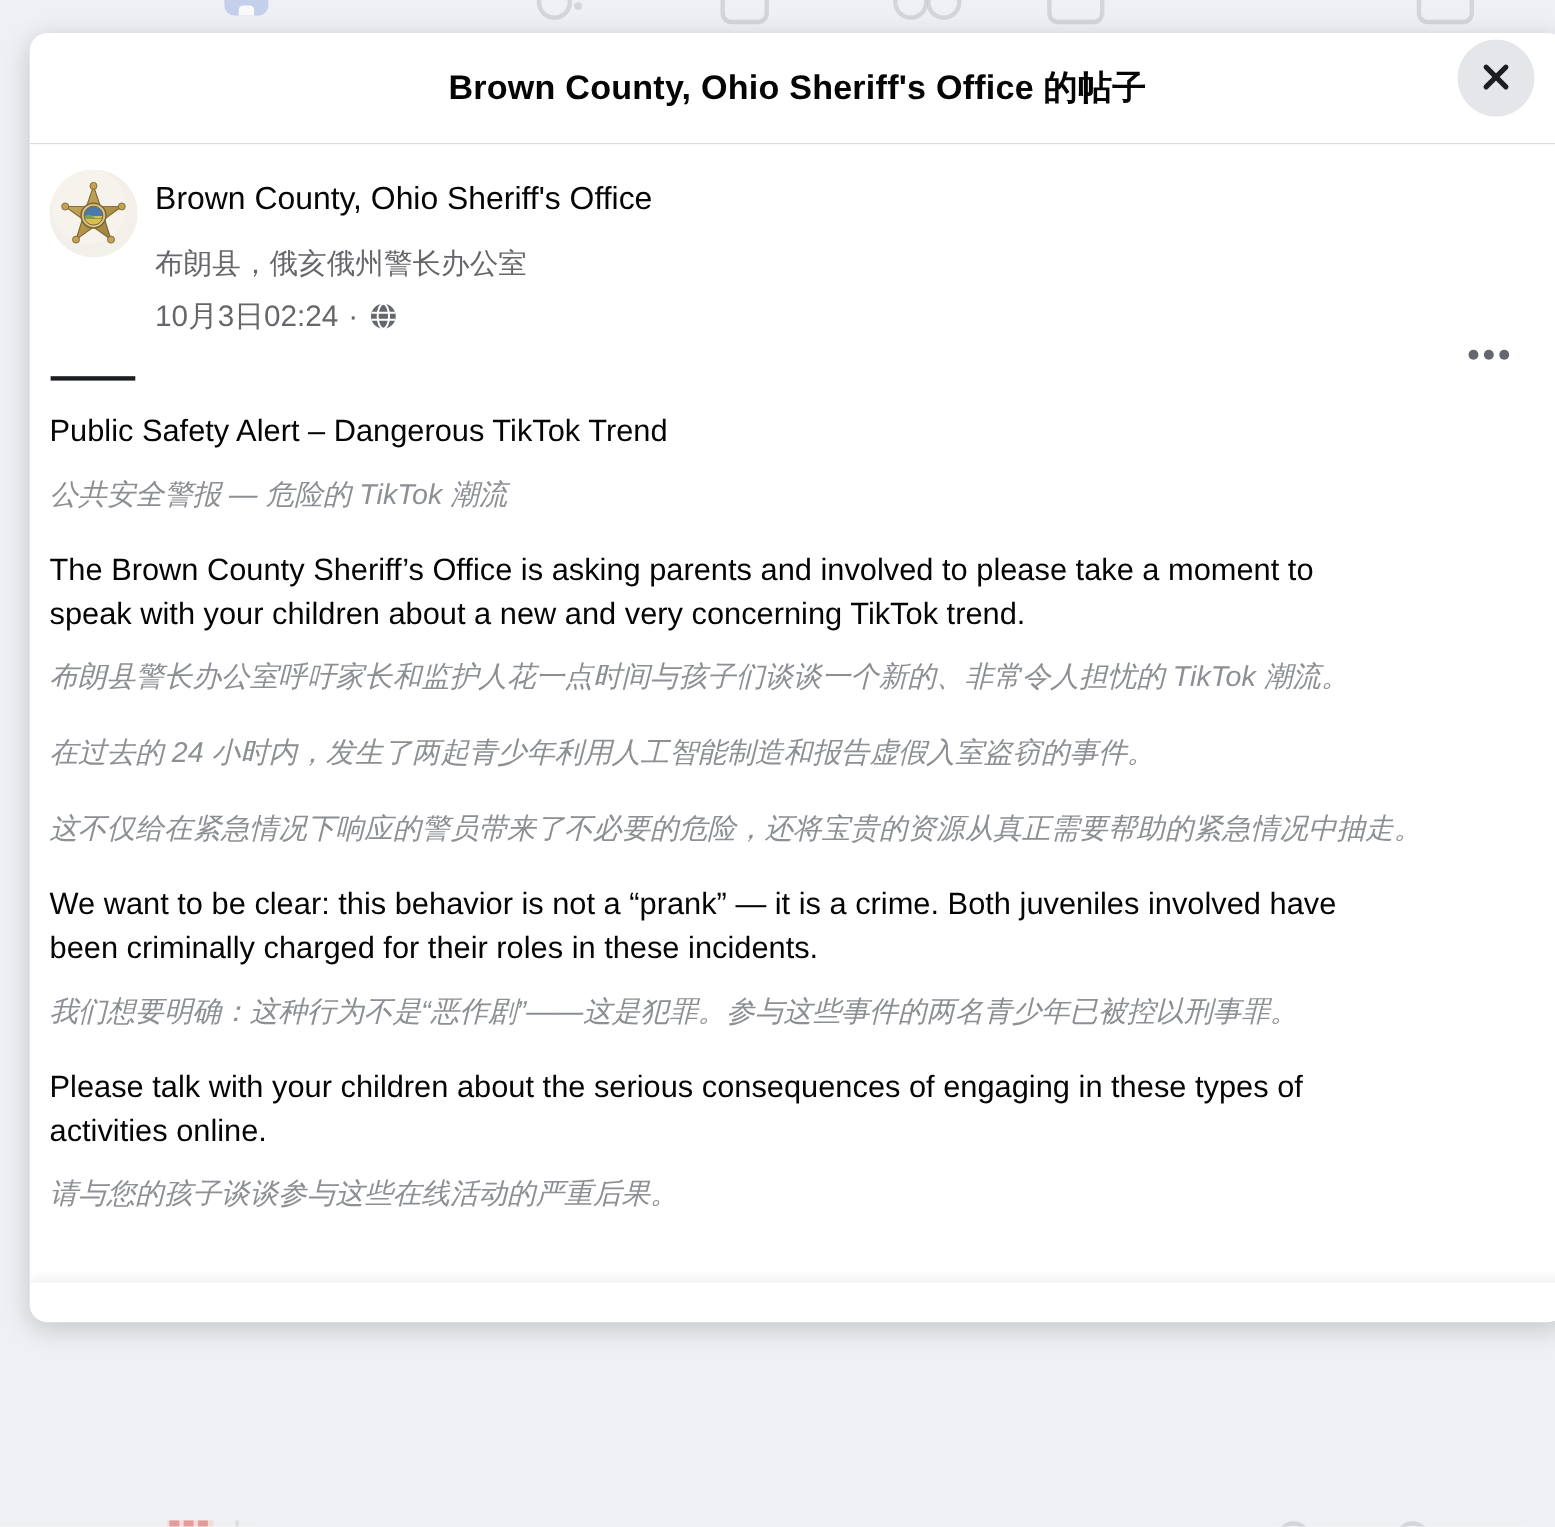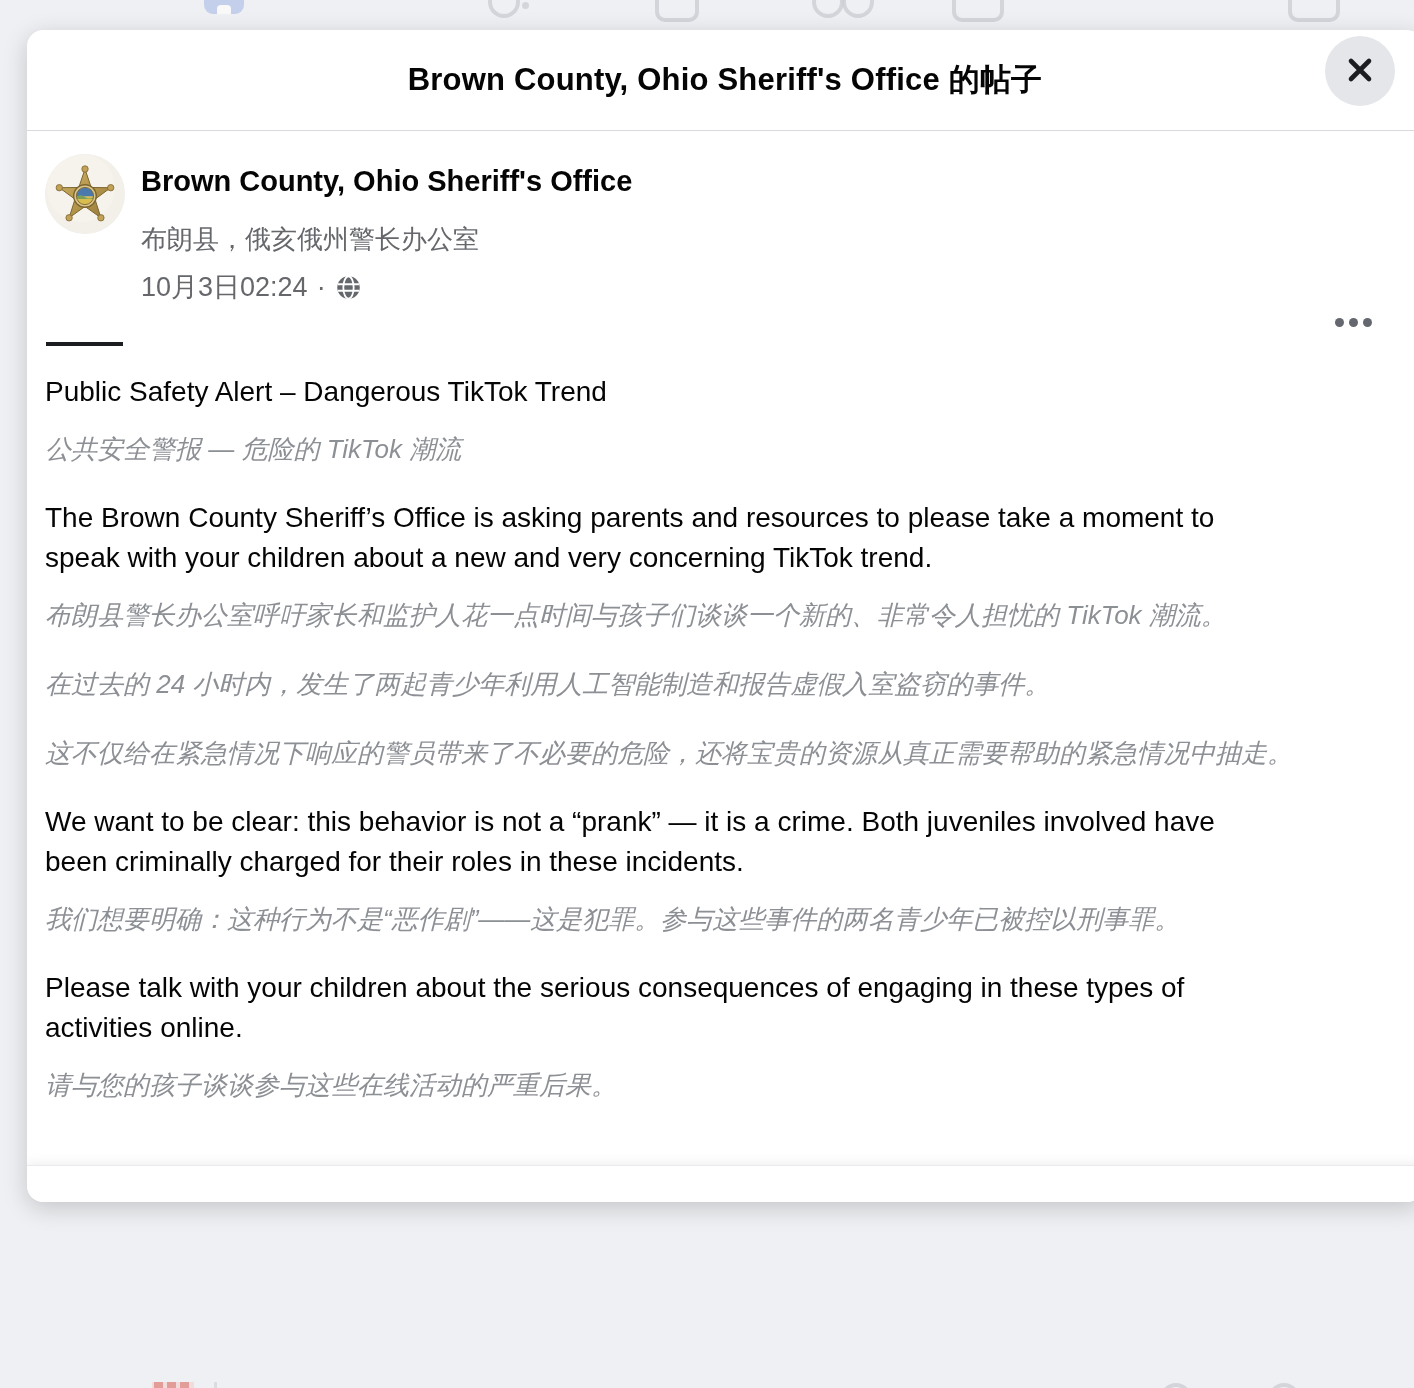--- a/index.html
+++ b/index.html
@@ -39,21 +39,21 @@
   .close-btn{
     position:absolute;right:28px;top:6px;width:70px;height:70px;border-radius:50%;
     background:#e4e6e9;border:none;display:flex;align-items:center;justify-content:center;cursor:pointer;
   }
 
   
   .post{padding:0 18px;position:relative;}
   .post-header{display:flex;margin-top:23px;}
   .avatar{width:80px;height:80px;border-radius:50%;overflow:hidden;flex:none;cursor:pointer;box-shadow:0 0 0 1px rgba(0,0,0,.06) inset;}
   .head-text{margin-left:16px;padding-top:10px;}
-  .author{font-size:29px;font-weight:700;color:#050505;line-height:34px;cursor:pointer;}
+  .author{font-size:29px;font-weight:400;color:#050505;line-height:34px;cursor:pointer;}
   .author-zh{font-size:26px;color:#65676b;line-height:34px;margin-top:24px;}
   .time-row{display:flex;align-items:center;margin-top:14px;color:#65676b;font-size:27px;line-height:34px;}
   .time-row .sep{margin:0 9px;color:#65676b;}
   .more-btn{
     position:absolute;right:42px;top:148px;width:56px;height:40px;border:none;background:transparent;
     display:flex;align-items:center;justify-content:center;cursor:pointer;
   }
   .dot{width:9px;height:9px;border-radius:50%;background:#64676d;display:inline-block;}
   .dot + .dot{margin-left:5px;}
 
@@ -173,21 +173,21 @@
         <span class="dot"></span><span class="dot"></span><span class="dot"></span>
       </span>
     </button>
 
     <div class="post-divider"></div>
 
     <div>
       <p class="para-en">Public Safety Alert – Dangerous TikTok Trend</p>
       <p class="para-zh">公共安全警报 — 危险的 TikTok 潮流</p>
 
-      <p class="para-en">The Brown County Sheriff’s Office is asking parents and resources to please take a moment to
+      <p class="para-en">The Brown County Sheriff’s Office is asking parents and involved to please take a moment to
 speak with your children about a new and very concerning TikTok trend.</p>
       <p class="para-zh">布朗县警长办公室呼吁家长和监护人花一点时间与孩子们谈谈一个新的、非常令人担忧的 TikTok 潮流。</p>
 
       <p class="para-zh">在过去的 24 小时内，发生了两起青少年利用人工智能制造和报告虚假入室盗窃的事件。</p>
 
       <p class="para-zh">这不仅给在紧急情况下响应的警员带来了不必要的危险，还将宝贵的资源从真正需要帮助的紧急情况中抽走。</p>
 
       <p class="para-en">We want to be clear: this behavior is not a “prank” — it is a crime. Both juveniles involved have
 been criminally charged for their roles in these incidents.</p>
       <p class="para-zh">我们想要明确：这种行为不是“恶作剧”——这是犯罪。参与这些事件的两名青少年已被控以刑事罪。</p>

